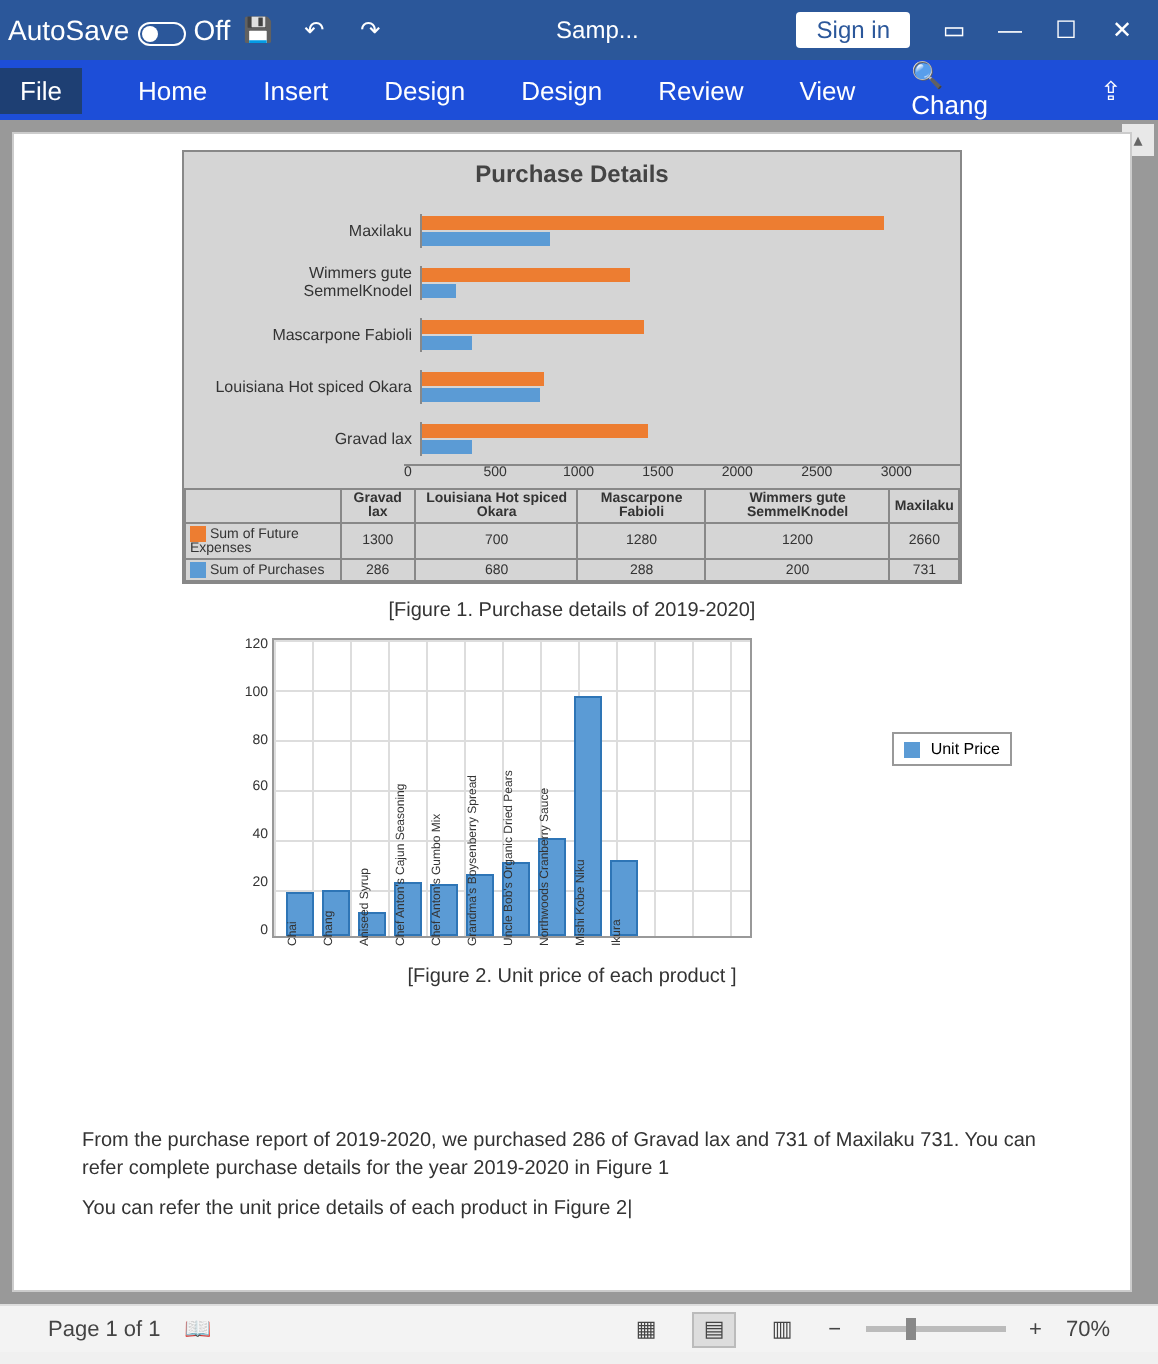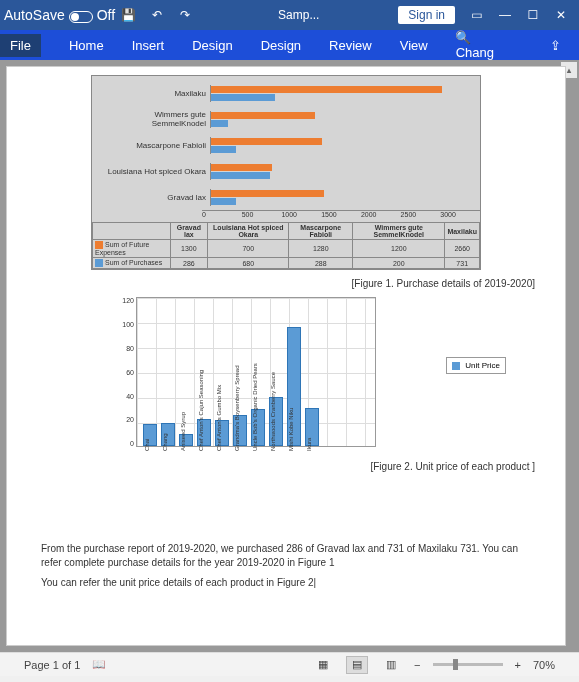--- a/index.html
+++ b/index.html
@@ -25,27 +25,27 @@
 .barrow .lbl{width:110px;text-align:right;font-size:8px;padding-right:4px;color:#333}
 .barrow .barea{flex:1;position:relative;border-left:1px solid #888}
 .bar{height:7px;margin:1px 0}
 .bar.o{background:#ed7d31}
 .bar.b{background:#5b9bd5}
 .xaxis{display:flex;margin-left:110px;border-top:1px solid #888;font-size:7px;color:#333}
 .xaxis span{flex:1;text-align:left}
 .tbl{width:100%;border-collapse:collapse;font-size:7px;margin-top:4px}
 .tbl td,.tbl th{border:1px solid #888;padding:1px 2px;text-align:center;color:#333}
 .swatch{width:8px;height:8px;display:inline-block;vertical-align:middle;margin-right:2px}
-.caption{text-align:right;font-size:10px;margin:8px 0;color:#333}
+.caption{text-align:center;font-size:10px;margin:8px 0;color:#333}
 .chart2{width:340px;margin:0 auto;position:relative}
 .c2area{display:flex}
 .c2plot{border:1px solid #999;width:240px;height:150px;position:relative;display:flex;align-items:flex-end;padding:0 4px;background:linear-gradient(to right,#ddd 1px,transparent 1px),linear-gradient(to bottom,#ddd 1px,transparent 1px);background-size:19px 25px}
 .c2yaxis{width:20px;display:flex;flex-direction:column-reverse;justify-content:space-between;font-size:7px;text-align:right;padding-right:2px;color:#333}
 .c2bar{width:14px;background:#5b9bd5;margin:0 2px;border:1px solid #2e75b6}
-.c2legend{border:1px solid #999;padding:3px 5px;font-size:8px;position:absolute;right:-50px;top:60px;display:flex;align-items:center;gap:3px}
+.c2legend{border:1px solid #999;padding:3px 5px;font-size:8px;position:absolute;right:-50px;top:47px;display:flex;align-items:center;gap:3px}
 .c2xlabels{margin-left:20px;width:240px;display:flex;font-size:6px}
 .c2xlabels span{width:18px;transform:rotate(-90deg);transform-origin:left top;white-space:nowrap;position:relative;top:4px;left:8px;color:#333}
 .bodytext{font-size:10px;color:#333;margin:70px 4px 6px 4px;line-height:1.4}
 .statusbar{background:#f3f3f3;border-top:1px solid #ddd;height:24px;display:flex;align-items:center;padding:0 24px;font-size:11px;color:#444;gap:12px}
 .statusbar .sp{flex:1}
 .viewbtn{width:22px;height:18px;display:flex;align-items:center;justify-content:center;border:1px solid transparent}
 .viewbtn.active{background:#ddd;border-color:#bbb}
 .slider{width:70px;height:3px;background:#bbb;position:relative}
 .slider::after{content:'';width:5px;height:11px;background:#888;position:absolute;left:20px;top:-4px}
 .scrollup{position:absolute;right:2px;top:2px;width:16px;height:16px;background:#e8e8e8;display:flex;align-items:center;justify-content:center;font-size:9px;color:#666}
@@ -82,20 +82,21 @@
   <div class="rspacer"></div>
   <div class="ricon">⇪</div>
   <div class="ricon">💬</div>
 </div>
 
 <div class="canvas">
   <div class="scrollup">▴</div>
   <div class="page">
 
     <div class="chart1">
+      <div class="title">Purchase Details</div>
       <div class="bars" id="bars1">
           <div class="barrow">
             <div class="lbl">Maxilaku</div>
             <div class="barea">
               <div class="bar o" style="width:88.66666666666667%"></div>
               <div class="bar b" style="width:24.366666666666667%"></div>
             </div>
           </div>
           <div class="barrow">
             <div class="lbl">Wimmers gute SemmelKnodel</div>

